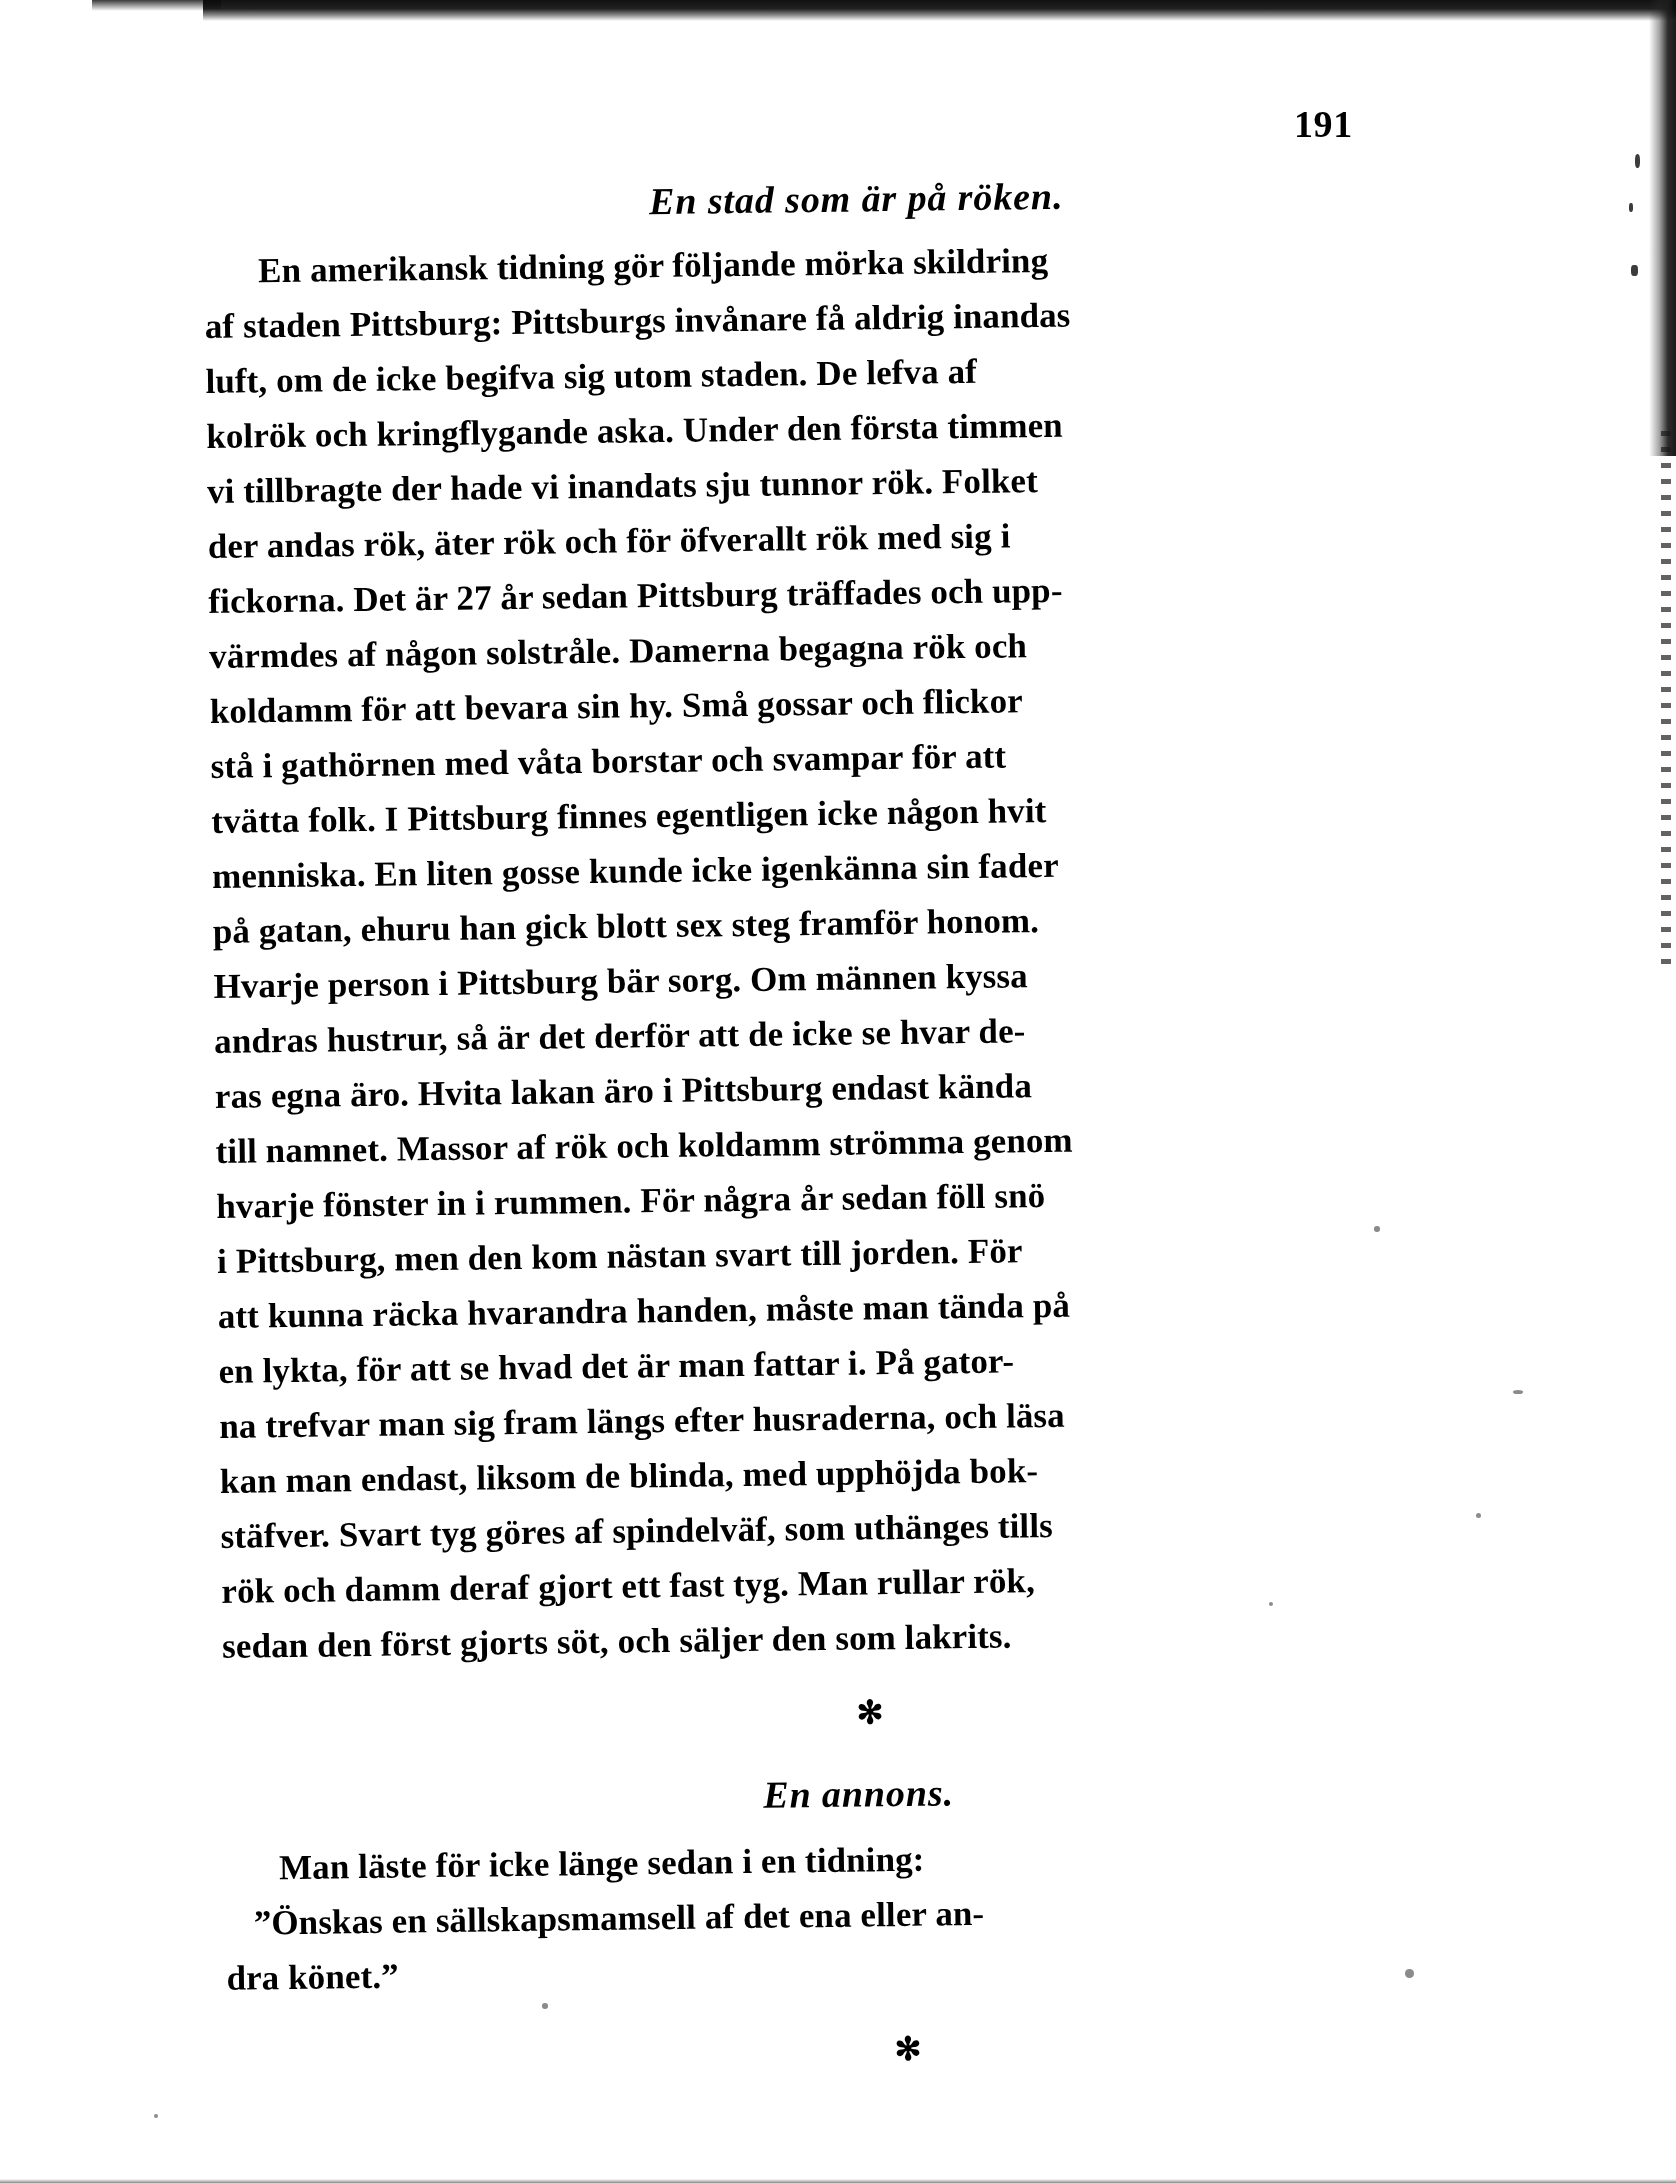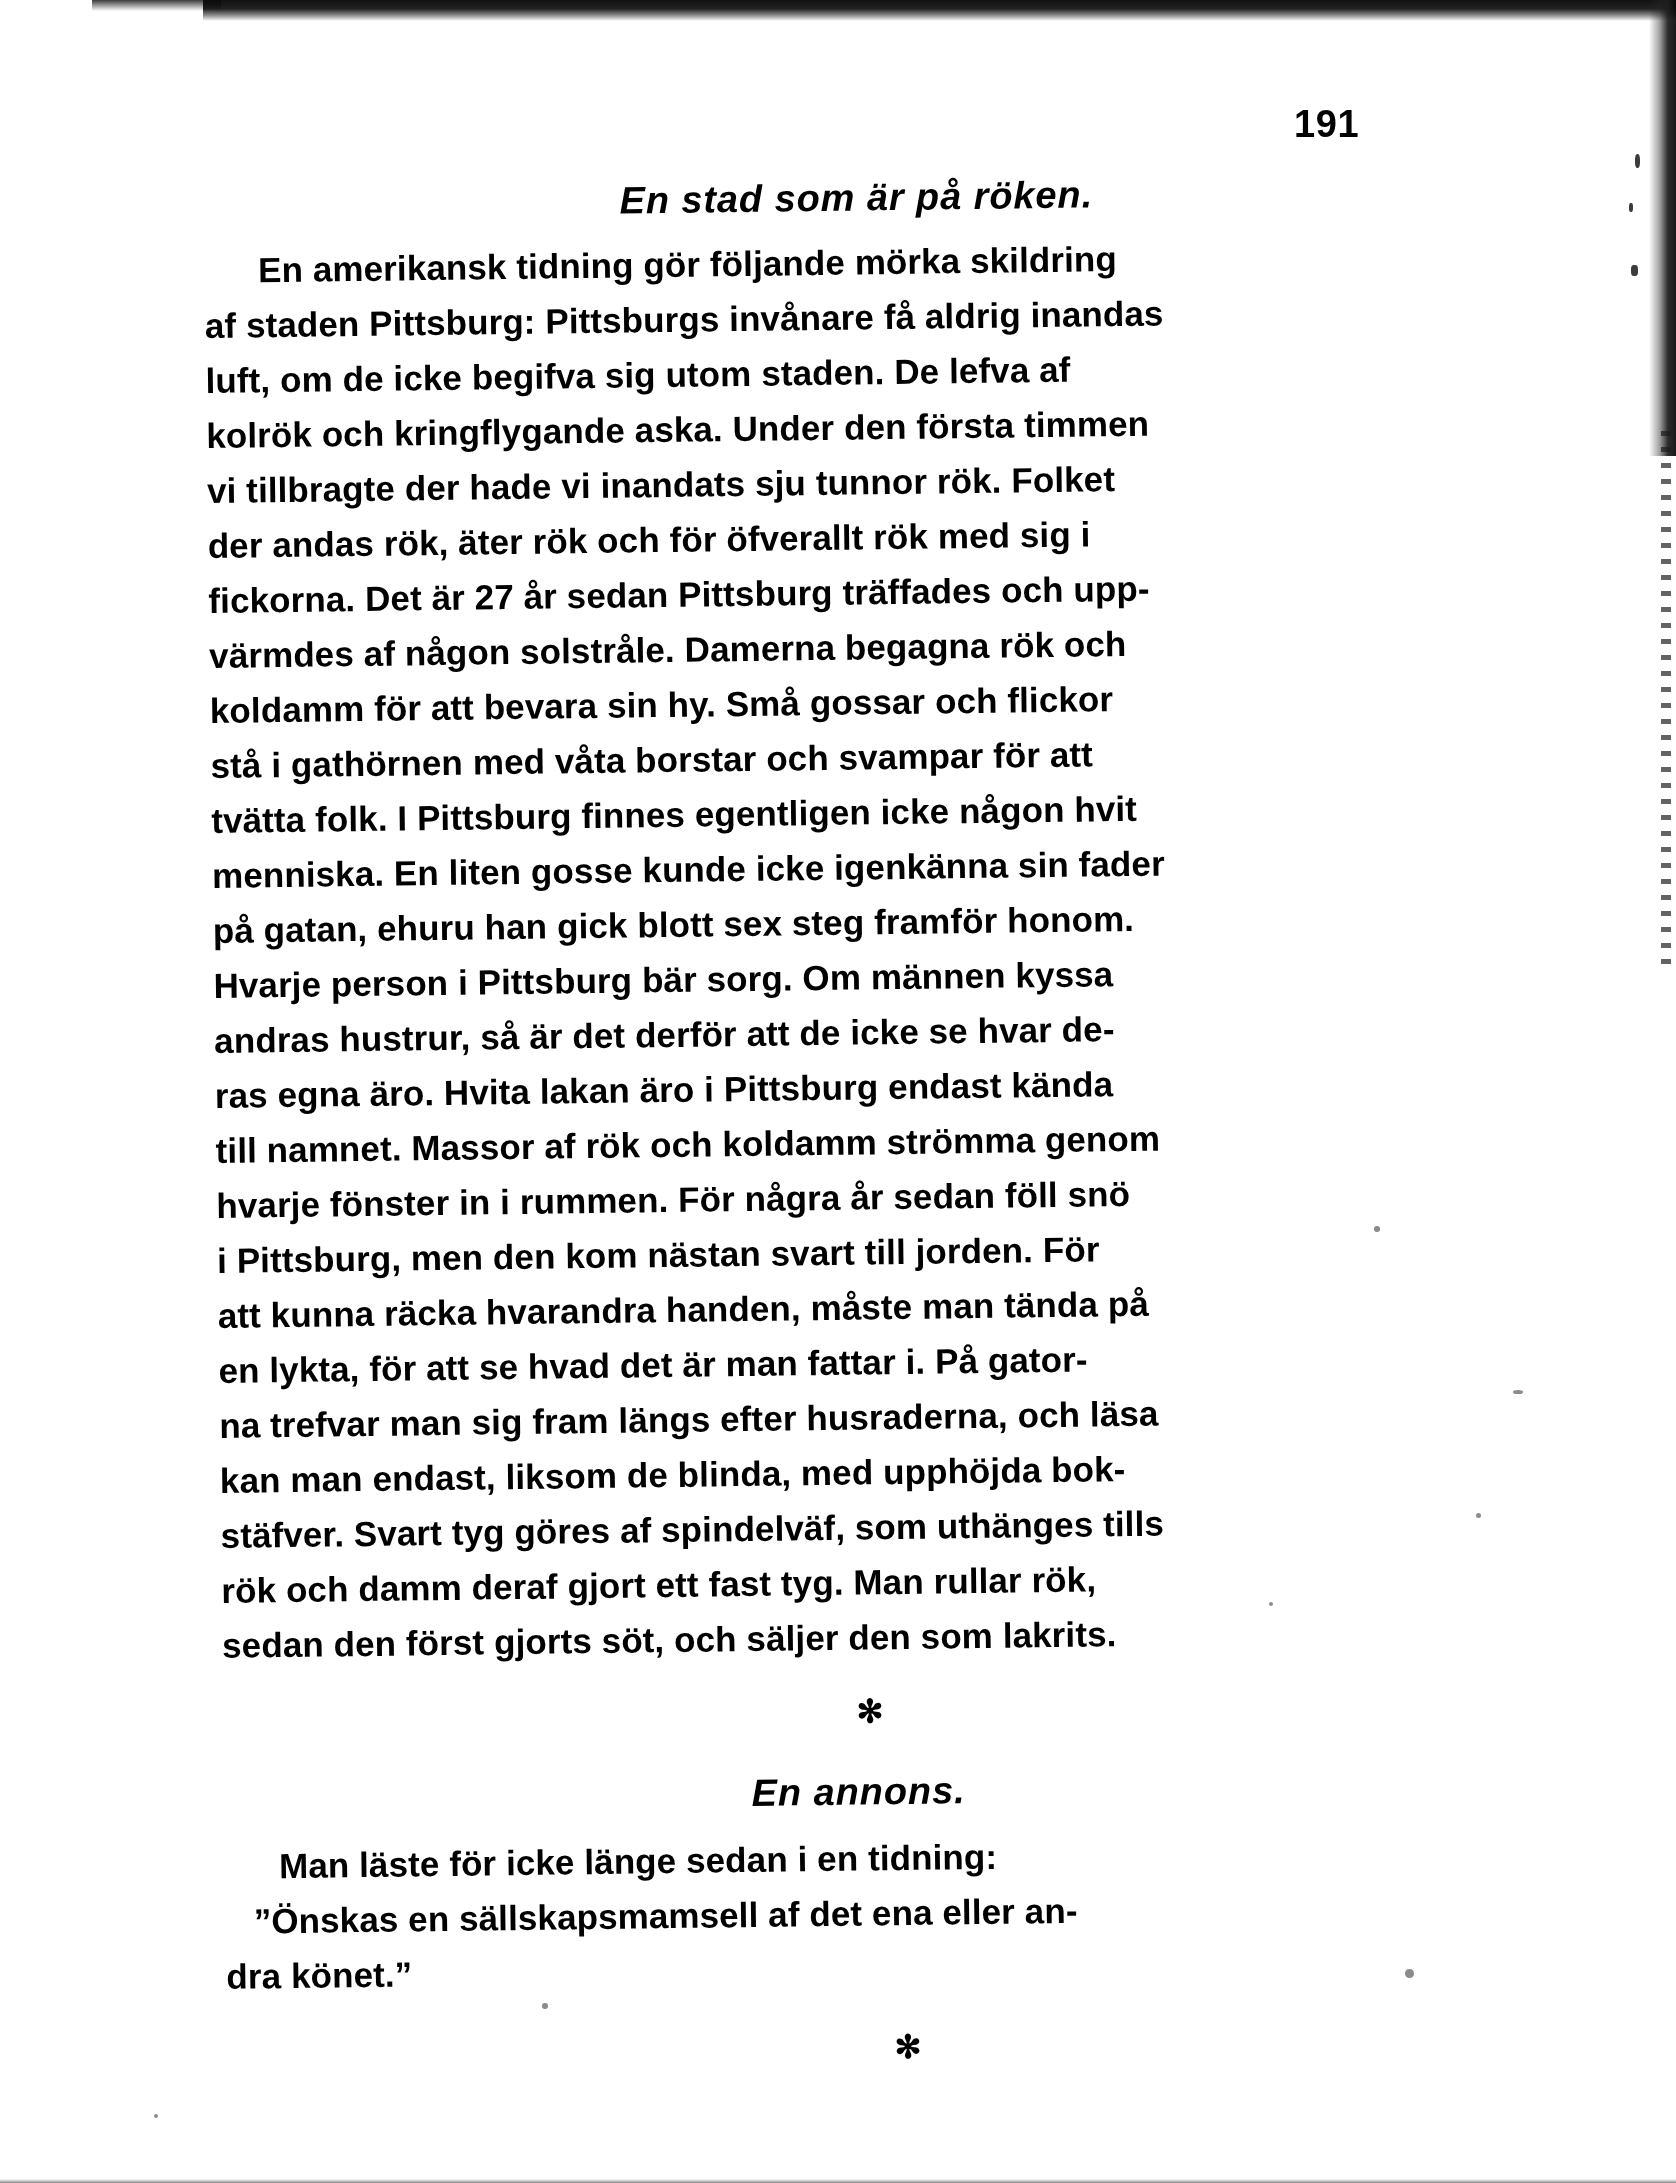--- a/index.html
+++ b/index.html
@@ -7,21 +7,21 @@
     padding: 0;
     background: #ffffff;
   }
 
   #page {
     position: relative;
     width: 1676px;
     height: 2183px;
     background: #ffffff;
     overflow: hidden;
-    font-family: Liberation Sans, sans-serif;
+    font-family: Liberation Serif, serif;
     color: #000000;
   }
 
   
   .scan-edge-top {
     position: absolute;
     top: 0;
     left: 203px;
     width: 1473px;
     height: 21px;

